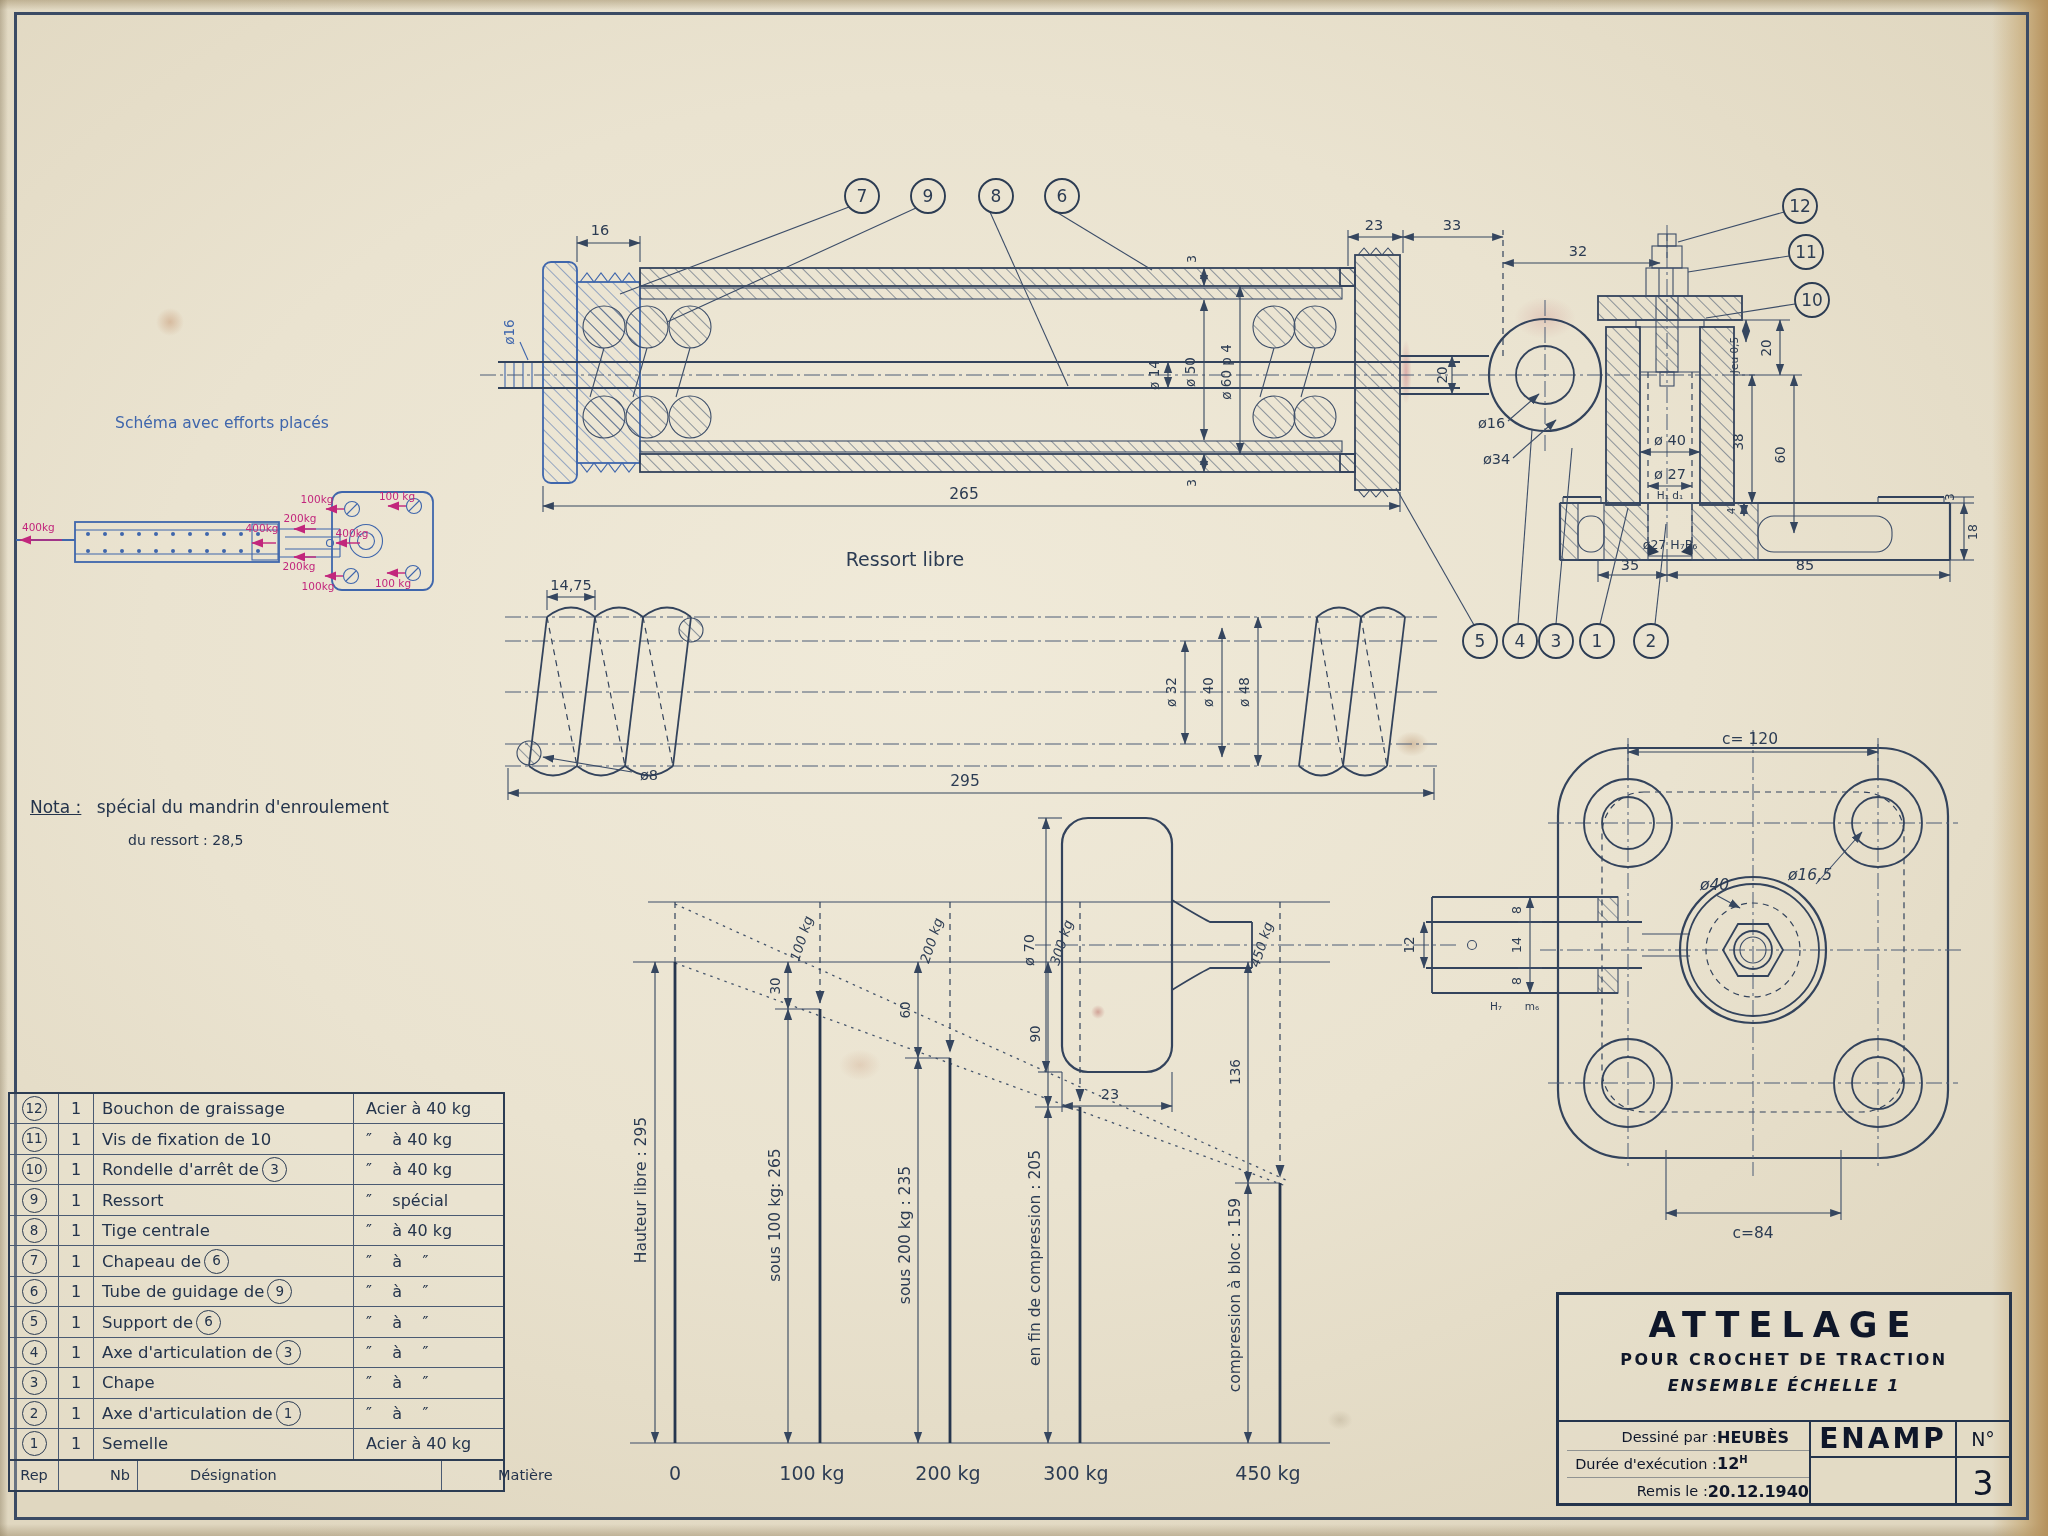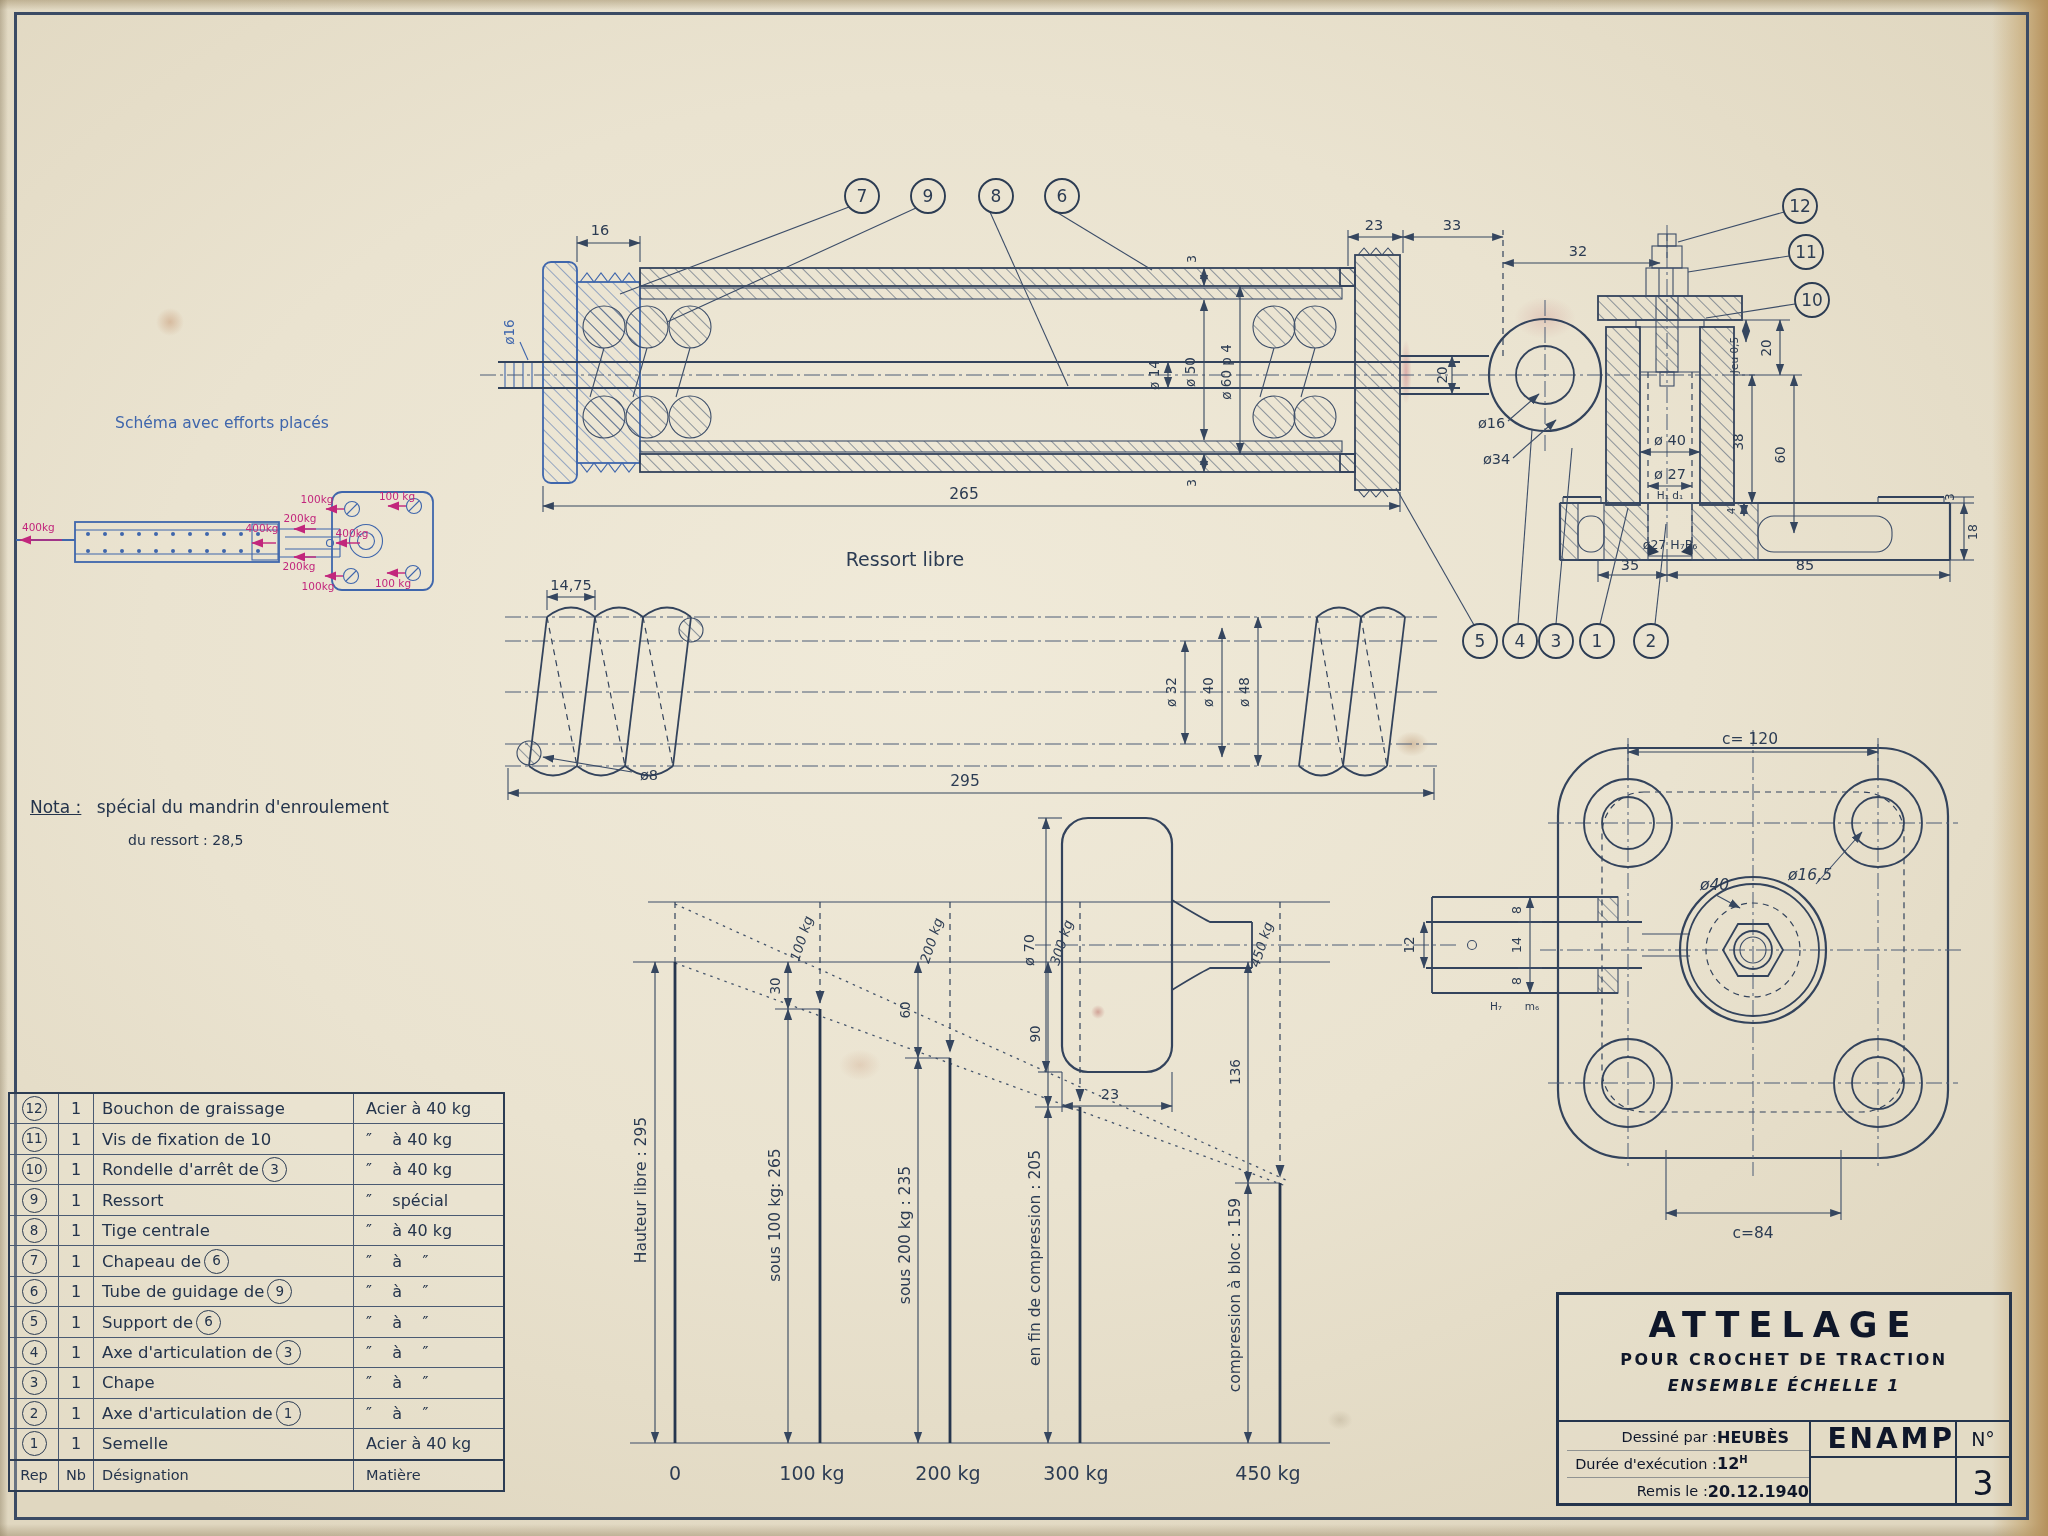--- a/index.html
+++ b/index.html
@@ -37,21 +37,21 @@
     border:2.5px solid #2c3c53;box-sizing:border-box;display:flex;flex-direction:column;
     background:rgba(240,235,220,.25);}
   .prow{flex:1;display:grid;grid-template-columns:49px 35px 260px 1fr;
     border-top:1px solid #4a5a72;align-items:center;color:#24344c;}
   .prow:first-child{border-top:none;}
   .cell{height:100%;display:flex;align-items:center;box-sizing:border-box;}
   .c-rep{justify-content:center;border-right:1px solid #4a5a72;}
   .c-nb{justify-content:center;border-right:1px solid #4a5a72;font-size:16px;}
   .c-des{padding-left:8px;border-right:1px solid #4a5a72;font-size:16.5px;white-space:nowrap;}
   .c-mat{padding-left:12px;font-size:16px;white-space:pre;}
-  .phead{border-top:2px solid #2c3c53;}
+  .phead{border-top:2px solid #2c3c53;gap:44px;}
   .phead .cell{font-size:14.5px;}
   .circ{display:inline-flex;align-items:center;justify-content:center;
     width:23px;height:23px;border:1.6px solid #2c3c53;border-radius:50%;
     font-size:13.5px;line-height:1;margin:0 3px;flex:none;}
 
   
   .nota{position:absolute;left:30px;top:797px;color:#24344c;font-size:17px;}
   .nota .lbl{text-decoration:underline;margin-right:10px;}
   .nota2{position:absolute;left:128px;top:832px;color:#24344c;font-size:14px;}
 
@@ -62,21 +62,21 @@
   .tb-top{height:127px;text-align:center;border-bottom:2px solid #24344c;box-sizing:border-box;}
   .tb-title{font-size:35px;letter-spacing:9px;padding-top:10px;font-weight:bold;}
   .tb-sub{font-size:16px;letter-spacing:2.5px;margin-top:5px;font-weight:bold;}
   .tb-scale{font-size:16px;letter-spacing:2px;margin-top:7px;font-style:italic;font-weight:bold;}
   .tb-bot{display:grid;grid-template-columns:250px 146px 1fr;height:82px;}
   .tb-left{padding:2px 0 0 8px;font-size:14.5px;}
   .tb-lrow{height:26px;display:flex;align-items:center;border-bottom:1px solid rgba(44,60,83,.45);text-align:right;}
   .tb-lrow:last-child{border-bottom:none;}
   .tb-lrow .lab{width:150px;}
   .tb-lrow .val{font-weight:bold;font-size:16px;}
-  .tb-mid{border-left:2px solid #24344c;text-align:right;}
+  .tb-mid{border-left:2px solid #24344c;text-align:center;}
   .tb-mid .org{height:34px;line-height:34px;font-size:28px;letter-spacing:3px;font-weight:bold;border-bottom:2px solid #24344c;}
   .tb-num{border-left:2px solid #24344c;text-align:center;}
   .tb-num .nlab{height:34px;line-height:34px;font-size:19px;border-bottom:2px solid #24344c;}
   .tb-num .nval{font-size:33px;margin-top:6px;}
   sup{font-size:10px;}
 </style>
 </head>
 <body>
 
 <div class="edge-top"></div>

